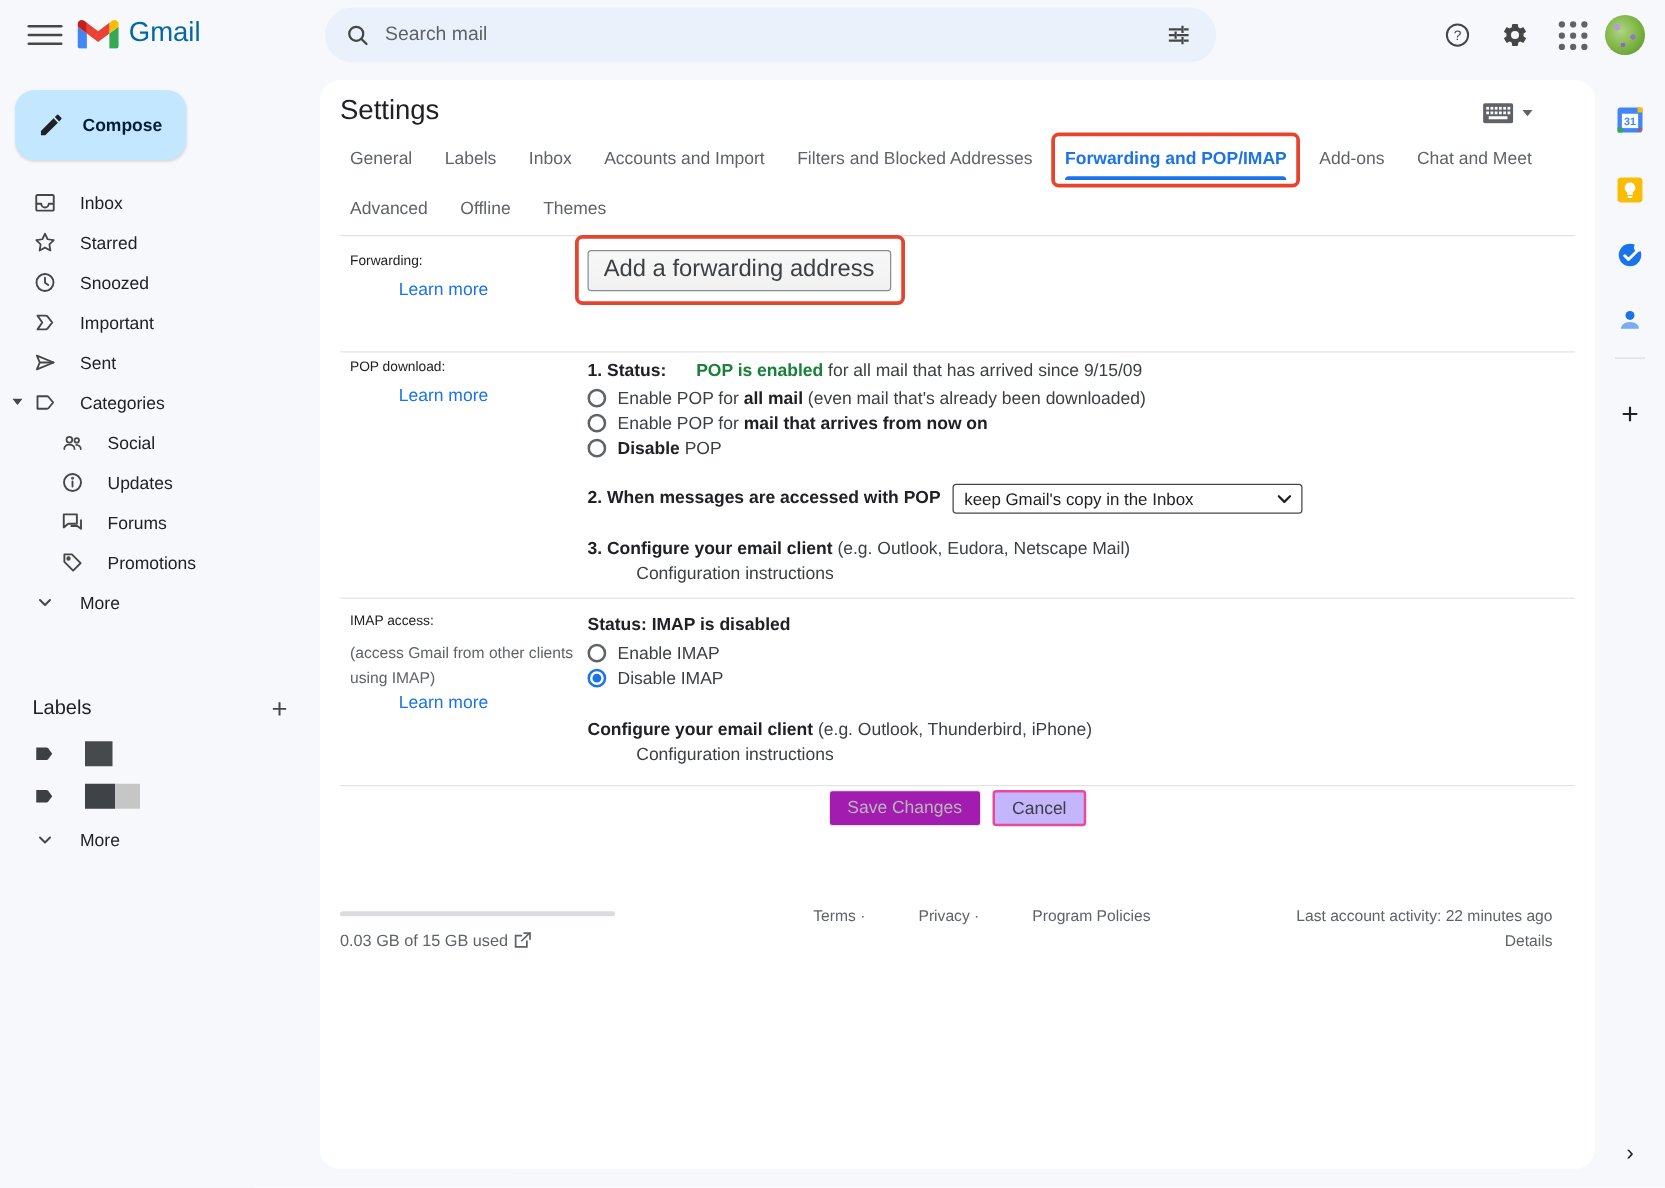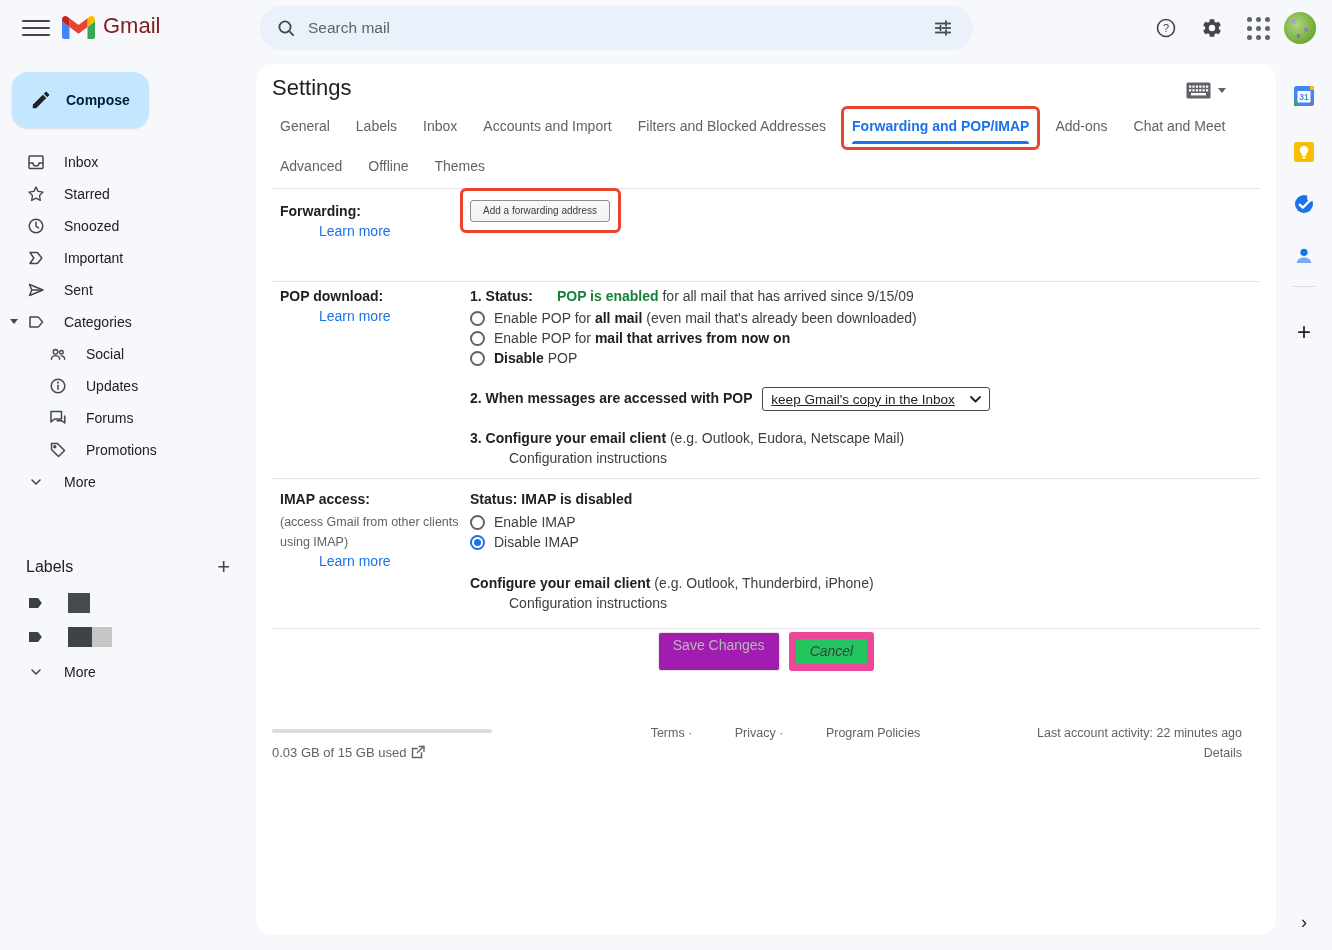--- a/index.html
+++ b/index.html
@@ -6,21 +6,21 @@
   html,body { width:1332px; height:950px; }
   body { position:relative; background:#f6f8fc; font-family:"Liberation Sans",sans-serif; font-size:14px; color:#202124; overflow:hidden; }
   a { color:#1a73e8; text-decoration:none; cursor:pointer;margin-left:39px; }
   b { font-weight:bold; color:#202124; }
 
   
   .topbar { position:absolute; left:0; top:0; width:1332px; height:56px; }
   .hamburger { position:absolute; left:22px; top:16px; width:28px; height:24px; display:flex; flex-direction:column; justify-content:center; gap:5px; cursor:pointer; }
   .hamburger i { display:block; height:2px; background:#444746; border-radius:1px; }
   .brand { position:absolute; left:62px; top:13px; display:flex; align-items:center; gap:8px; }
-  .brand .gname { font-size:22px; color:#7f1d1d; }
+  .brand .gname { font-size:22px; color:#0369a1; }
   .searchbar { position:absolute; left:260px; top:6px; width:713px; height:44px; background:#eaf1fb; border-radius:22px; display:flex; align-items:center; padding:0 10px 0 16px; }
   .searchbar .ph { flex:1; color:#5f6368; font-size:15.5px; margin-left:12px; }
   .iconbtn { width:40px; height:40px; border-radius:50%; display:flex; align-items:center; justify-content:center; cursor:pointer; }
   .tb-right { position:absolute; right:16px; top:8px; display:flex; align-items:center; gap:6px; }
   .avatar { width:32px; height:32px; border-radius:50%; background:
       radial-gradient(circle at 30% 30%, #b39ddb 0 8%, transparent 9%),
       radial-gradient(circle at 70% 55%, #9575cd 0 7%, transparent 8%),
       radial-gradient(circle at 45% 75%, #8e67c9 0 6%, transparent 7%),
       radial-gradient(circle at 40% 40%, #aed581, #7cb342 55%, #558b2f 100%);
       cursor:pointer; }
@@ -49,37 +49,37 @@
   .kb { position:absolute; right:50px; top:18px; display:flex; align-items:center; gap:7px; cursor:pointer; }
   .kb .car { width:0; height:0; border-left:4px solid transparent; border-right:4px solid transparent; border-top:5px solid #5f6368; }
   .tabs { position:absolute; left:24px; top:54px; display:flex; gap:26px; }
   .tabs2 { top:94px; }
   .tab { font-size:14px; color:#5f6368; cursor:pointer; position:relative; white-space:nowrap; }
   .tab.active { color:#1a73e8; font-weight:bold; }
   .tab.active .under { position:absolute; left:0; right:0; bottom:-10px; height:3px; background:#1a73e8; border-radius:3px 3px 0 0; }
   .redbox { position:absolute; border:3px solid #e8432c; border-radius:6px; pointer-events:none; z-index:5; }
   .tab .redbox { left:-11px; right:-11px; top:-12px; bottom:-16px; }
   .divider { position:absolute; left:16px; right:16px; border-top:1px solid #e3e3e3; }
-  .seclabel { position:absolute; left:24px; font-weight:bold; font-size:14px; color:#202124; }
+  .seclabel { position:absolute; left:24px; font-weight:normal; font-size:11px; color:#202124; }
   .seclink { position:absolute; left:24px; font-size:14px; }
   .subnote { position:absolute; left:24px; width:186px; font-size:12.5px; color:#5f6368; line-height:20px; }
   .rcol { position:absolute; left:214px; font-size:14px; color:#3c4043; }
-  .gbtn { display:inline-block; padding:4px 12px 5px; background:linear-gradient(#f8f8f8,#f1f1f1); border:1px solid #8a8d91; border-radius:3px; font-size:10px; color:#3c4043; cursor:pointer; position:relative; }
+  .gbtn { display:inline-block; padding:4px 12px 5px; background:linear-gradient(#f8f8f8,#f1f1f1); border:1px solid #8a8d91; border-radius:3px; font-size:19px; color:#3c4043; cursor:pointer; position:relative; }
   .btnwrap { position:absolute; left:214px; }
   .btnwrap .redbox { left:-10px; right:-11px; top:-12px; bottom:-11px; }
   .rline { display:flex; align-items:center; gap:9px; height:20px; margin-bottom:0; cursor:pointer; }
   .radio { width:15px; height:15px; border:2px solid #5f6368; border-radius:50%; flex:none; cursor:pointer; }
   .radio.on { border-color:#1a73e8; position:relative; }
   .radio.on::after { content:""; position:absolute; left:2px; top:2px; width:7px; height:7px; border-radius:50%; background:#1a73e8; }
   .green { color:#188038;padding-left:20px; }
-  .selectbox { display:inline-flex; align-items:center; justify-content:space-between; width:228px; height:24px; border:1px solid #444746; border-radius:3px; padding:0 8px; margin-left:6px; vertical-align:middle; font-size:13.5px; color:#202124; cursor:pointer; background:#fff;text-decoration:underline; }
+  .selectbox { display:inline-flex; align-items:center; justify-content:space-between; width:280px; height:24px; border:1px solid #444746; border-radius:3px; padding:0 8px; margin-left:6px; vertical-align:middle; font-size:13.5px; color:#202124; cursor:pointer; background:#fff; }
   .btnrow { position:absolute; left:0; right:0; top:568px; display:flex; justify-content:center; gap:9px; }
   .btn { padding:4px 14px 5px; font-size:14px; border-radius:3px; cursor:pointer; }
   .btn.disabled { background:#a21caf; border:1px solid #e4e4e4; color:#b8b8b8; cursor:default; }
-  .btn.normal { background:#22c55e; border:7px solid #ec4899; color:#3c4043;font-style:italic; }
+  .btn.normal { background:#c4b5fd; border:2px solid #ec4899; color:#3c4043; }
 
   
   .meter { position:absolute; left:16px; top:665px; width:220px; height:4px; background:#dadce0; border-radius:2px; }
   .storage { position:absolute; left:16px; top:680px; display:flex; align-items:center; gap:4px; font-size:13px; color:#5f6368; }
   .legal { position:absolute; left:0; right:0; top:662px; text-align:center; font-size:12.5px; color:#5f6368; }
   .legal a { color:#5f6368; }
   .activity { position:absolute; right:34px; top:662px; font-size:12.5px; color:#5f6368; text-align:right; }
   .details { position:absolute; right:34px; top:682px; font-size:12.5px; color:#5f6368; text-align:right; cursor:pointer; }
 
   

